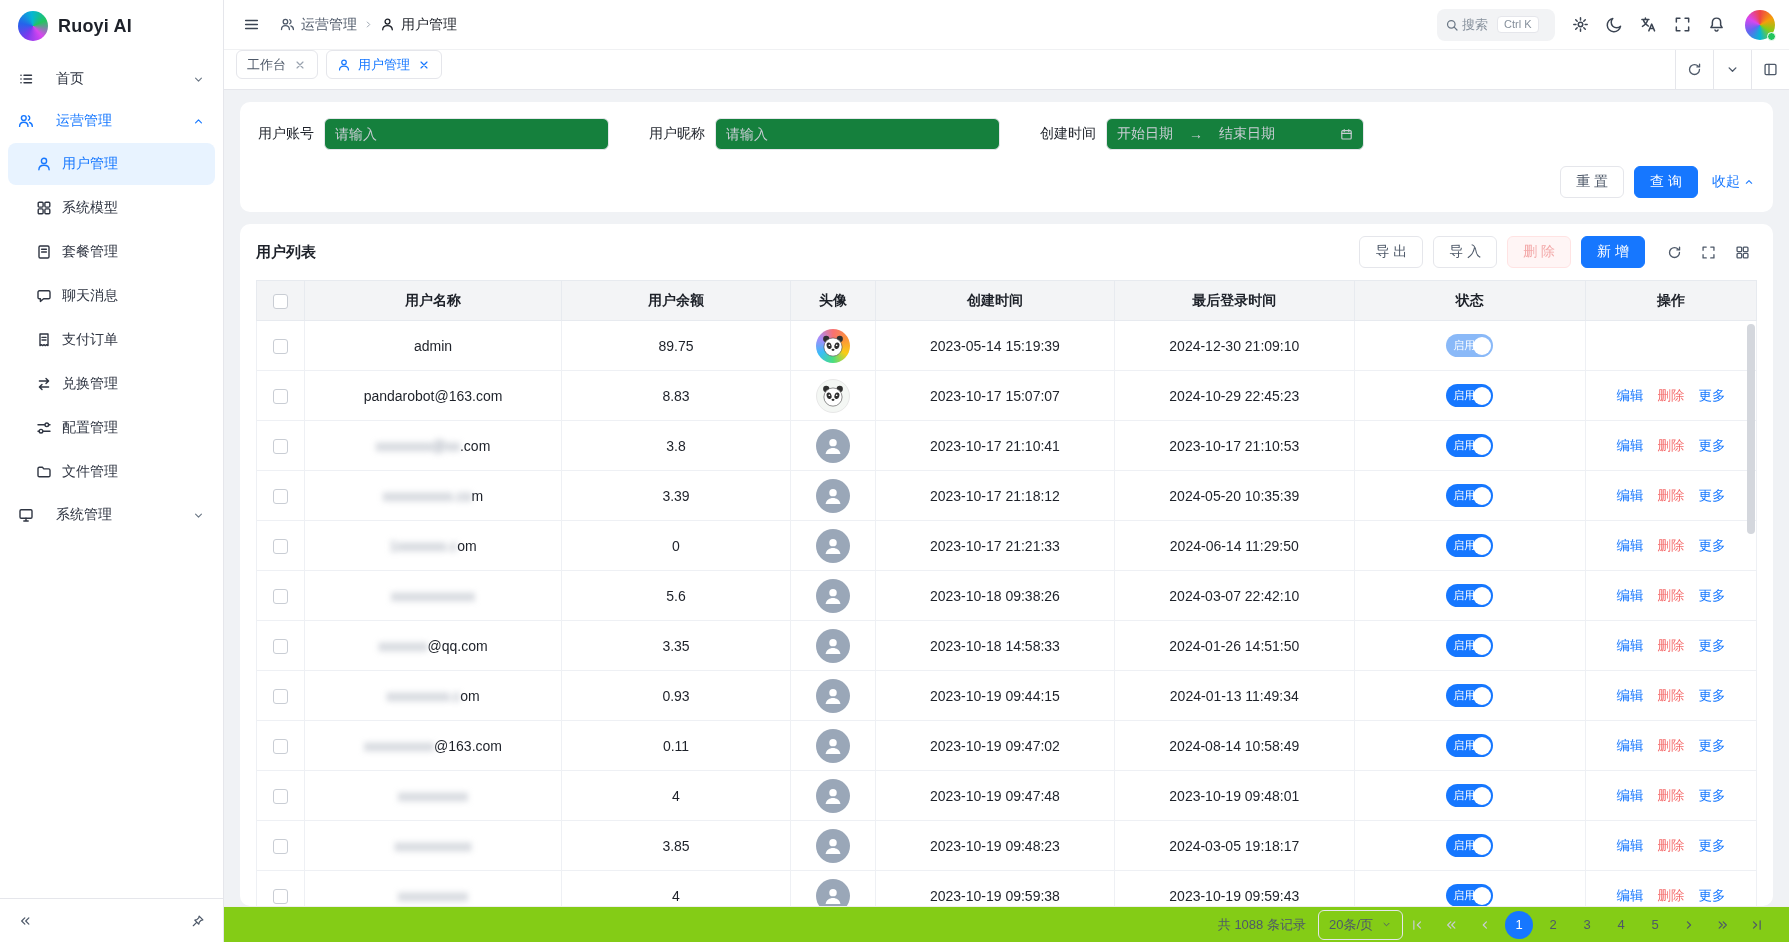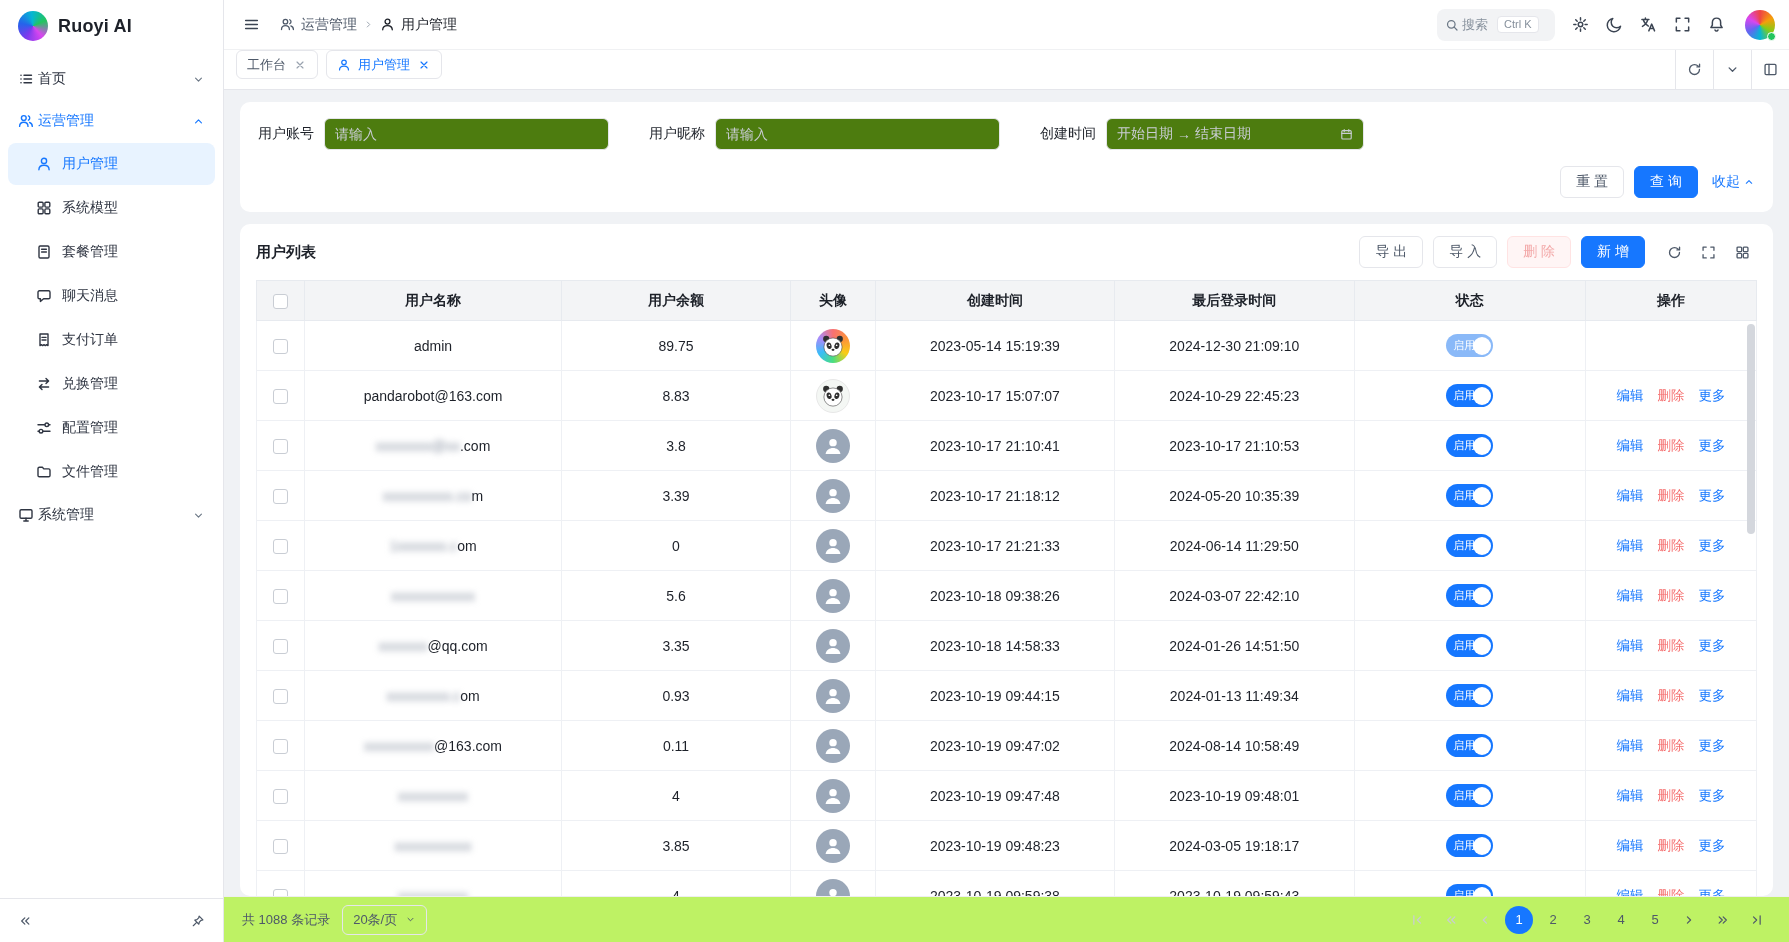--- a/index.html
+++ b/index.html
@@ -10,21 +10,21 @@
   
   [data-icon]{display:inline-flex;align-items:center;justify-content:center;flex:none}
   [data-icon] svg{width:16px;height:16px}
 
   
   .sidebar{width:224px;background:#fff;border-right:1px solid #e5e6eb;display:flex;flex-direction:column;flex:none}
   .logo{height:52px;display:flex;align-items:center;gap:10px;padding:0 18px;flex:none;cursor:pointer}
   .logo-mark{width:30px;height:30px;border-radius:50%;background:conic-gradient(from 210deg,#7c3aed,#2563eb,#06b6d4,#22c55e,#d946ef,#7c3aed);flex:none}
   .logo-text{font-size:18px;font-weight:700;letter-spacing:.2px}
   .nav{flex:1;padding:6px 0;overflow:hidden}
-  .navitem{height:42px;display:flex;align-items:center;gap:4px;padding:0 18px;font-size:14px;color:#2f3542;cursor:pointer}
+  .navitem{height:42px;display:flex;align-items:center;gap:22px;padding:0 18px;font-size:14px;color:#2f3542;cursor:pointer}
   .navitem .chev{margin-left:auto;color:#6b7785}
   .navitem .chev svg{width:13px;height:13px}
   .navitem.active-parent,.navitem.active-parent .chev{color:#1677ff}
   .submenu{display:flex;flex-direction:column}
   .subitem{height:42px;margin:1px 8px;border-radius:8px;display:flex;align-items:center;gap:10px;padding:0 10px 0 28px;font-size:14px;color:#2f3542;cursor:pointer}
   .subitem.active{background:#e8f3ff;color:#1677ff}
   .sidebar-footer{height:44px;border-top:1px solid #e5e6eb;display:flex;align-items:center;justify-content:space-between;padding:0 12px;color:#4e5969;flex:none}
   .sf-btn{width:26px;height:26px;border-radius:6px;display:inline-flex;align-items:center;justify-content:center;cursor:pointer}
   .sf-btn svg{width:14px;height:14px}
 
@@ -67,25 +67,25 @@
 
   
   .content{flex:1;background:#f0f2f5;padding:12px 16px 0;display:flex;flex-direction:column;gap:12px;overflow:hidden}
   .card{background:#fff;border-radius:10px}
 
   
   .filter-card{padding:16px 18px 14px;flex:none}
   .filter-row{display:flex;align-items:center}
   .field{display:flex;align-items:center;gap:10px;margin-right:40px}
   .field label{font-size:14px;color:#1d2129;white-space:nowrap}
-  .control{height:32px;border:1px solid #e5e6eb;border-radius:6px;background:#4d7c0f;font-size:14px;color:#1d2129;padding:0 10px}
+  .control{height:32px;border:1px solid #e5e6eb;border-radius:6px;background:#15803d;font-size:14px;color:#1d2129;padding:0 10px}
   input.control::placeholder{color:#c9cdd4}
   .input-w1{width:285px}
   .sel{display:flex;align-items:center;justify-content:space-between;width:240px;cursor:pointer}
-  .rng{display:flex;align-items:center;gap:4px;width:258px;cursor:pointer}
+  .rng{display:flex;align-items:center;gap:16px;width:258px;cursor:pointer}
   .ph{color:#c9cdd4}
   .range-sep{color:#c9cdd4}
   .rng [data-icon],.sel [data-icon]{color:#c9cdd4;margin-left:auto}
   .rng [data-icon] svg,.sel [data-icon] svg{width:13px;height:13px}
   .filter-actions{display:flex;justify-content:flex-end;align-items:center;gap:10px;margin-top:16px}
 
   .btn{height:32px;padding:0 15px;border:1px solid #e5e6eb;border-radius:6px;background:#fff;color:#4e5969;font-size:14px;cursor:pointer;font-family:inherit}
   .btn.primary{background:#1677ff;border-color:#1677ff;color:#fff}
   .btn.danger-disabled{background:#fff5f5;border-color:#ffe3e3;color:#f3a8a8;cursor:not-allowed}
   .link-collapse{color:#1677ff;font-size:14px;display:inline-flex;align-items:center;gap:3px;cursor:pointer;margin-left:4px}
@@ -116,21 +116,21 @@
 
   .switch{width:47px;height:23px;border-radius:12px;background:#1677ff;position:relative;display:inline-flex;align-items:center;padding-left:7px;color:#fff;font-size:11px;cursor:pointer;vertical-align:middle}
   .switch::after{content:"";position:absolute;right:2.5px;top:2.5px;width:18px;height:18px;border-radius:50%;background:#fff}
   .switch.light{background:#8ab9f8}
   .act{margin:0 7px;font-size:13.5px;cursor:pointer;text-decoration:none}
   .act.edit,.act.more{color:#1677ff}
   .act.del{color:#f56c6c}
   .vscroll{position:absolute;top:44px;right:2px;width:8px;height:210px;border-radius:4px;background:#d4d7dd;cursor:pointer}
 
   
-  .page-footer{height:46px;background:#bef264;border-top:1px solid #efefef;display:flex;align-items:center;justify-content:space-between;padding:0 18px;flex:none}
+  .page-footer{height:36px;background:#84cc16;border-top:1px solid #efefef;display:flex;align-items:center;justify-content:flex-end;padding:0 18px;flex:none}
   .pf-left{display:flex;align-items:center;gap:12px;color:#4e5969;font-size:13px}
   .size-select{height:30px;border:1px solid #e5e6eb;border-radius:6px;display:inline-flex;align-items:center;gap:8px;padding:0 10px;cursor:pointer;color:#4e5969}
   .size-select svg{width:11px;height:11px}
   .pager{display:flex;align-items:center;gap:6px}
   .page-numbers{display:inline-flex;align-items:center;gap:6px}
   .pg{min-width:28px;height:28px;border-radius:50%;display:inline-flex;align-items:center;justify-content:center;font-size:13px;color:#4e5969;cursor:pointer}
   .pg.active{background:#1677ff;color:#fff}
   .pgc{width:28px;height:28px;display:inline-flex;align-items:center;justify-content:center;color:#4e5969;cursor:pointer}
   .pgc svg{width:14px;height:14px}
   .pgc.disabled{color:#c9cdd4;cursor:not-allowed}

